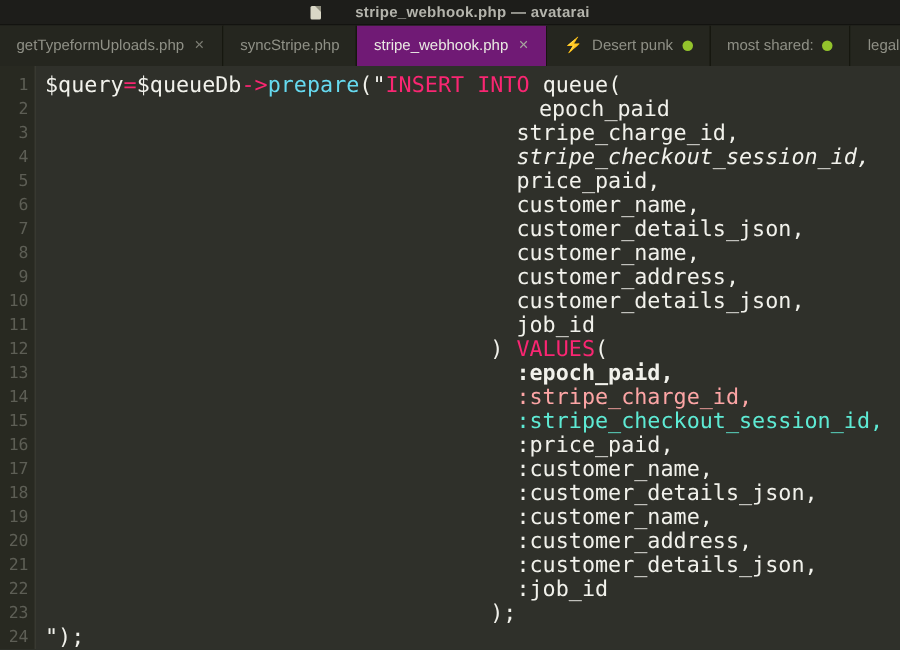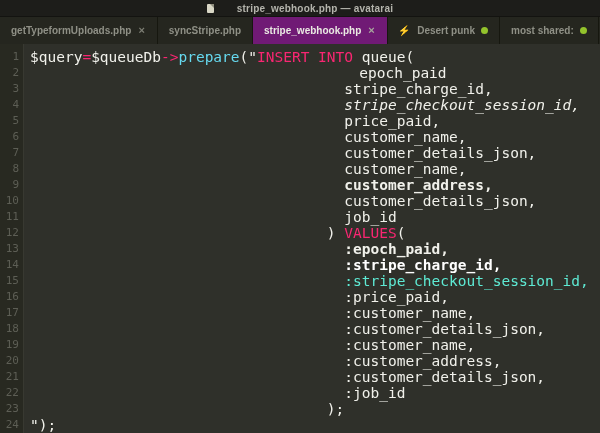--- a/index.html
+++ b/index.html
@@ -18,21 +18,21 @@
   }
   .doc-icon::after {
     content: ""; position: absolute; right: 0; top: 0;
     border: 2px solid #8f8e7e; border-left-color: transparent; border-bottom-color: transparent;
   }
   .title-text { font-size: 10px; font-weight: bold; color: #b4b4ac; letter-spacing: .2px; }
 
   
   .tabbar {
     height: 27px; background: #25261f; display: flex; align-items: stretch;
-    overflow: hidden; white-space: nowrap; font-weight: bold;
+    overflow: hidden; white-space: nowrap;
   }
   .tab {
     flex: none; display: flex; align-items: center; gap: 6px;
     padding: 0 11px; font-size: 10px; color: #8f9086;
     border-right: 1px solid #16170f; background: #25261f; cursor: default;
   }
   .tab.active { background: #701a75; color: #eaeae3; }
   .tab .close { color: #7d7e74; font-size: 11px; line-height: 1; padding: 0 1px; }
   .tab.active .close { color: #a8a99e; }
   .tab .dot { width: 7px; height: 7px; border-radius: 50%; background: #93c32c; flex: none; }
@@ -122,41 +122,41 @@
       <div class="line">
         <span class="ln">7</span>
         <span class="code">                                    <span style="color: rgb(241, 241, 235);">customer_details_json,</span></span>
       </div>
       <div class="line">
         <span class="ln">8</span>
         <span class="code">                                    <span style="color: rgb(241, 241, 235);">customer_name,</span></span>
       </div>
       <div class="line">
         <span class="ln">9</span>
-        <span class="code">                                    <span style="color: rgb(241, 241, 235); font-weight: bold;">customer_address,</span></span>
+        <span class="code">                                    <span style="color: rgb(241, 241, 235);">customer_address,</span></span>
       </div>
       <div class="line">
         <span class="ln">10</span>
         <span class="code">                                    <span style="color: rgb(241, 241, 235);">customer_details_json,</span></span>
       </div>
       <div class="line">
         <span class="ln">11</span>
         <span class="code">                                    <span style="color: rgb(241, 241, 235);">job_id</span></span>
       </div>
       <div class="line">
         <span class="ln">12</span>
         <span class="code">                                  <span style="color: rgb(241, 241, 235);">) </span><span style="color: rgb(249, 38, 114); text-align: center;">VALUES</span><span style="color: rgb(241, 241, 235);">(</span></span>
       </div>
       <div class="line">
         <span class="ln">13</span>
         <span class="code">                                    <span style="color: rgb(241, 241, 235); font-weight: bold;">:epoch_paid,</span></span>
       </div>
       <div class="line">
         <span class="ln">14</span>
-        <span class="code">                                    <span style="color: #ffffff; font-weight: bold;">:stripe_charge_id,</span></span>
+        <span class="code">                                    <span style="color: #fca5a5;">:stripe_charge_id,</span></span>
       </div>
       <div class="line">
         <span class="ln">15</span>
         <span class="code">                                    <span style="color: #5eead4;">:stripe_checkout_session_id,</span></span>
       </div>
       <div class="line">
         <span class="ln">16</span>
         <span class="code">                                    <span style="color: rgb(241, 241, 235);">:price_paid,</span></span>
       </div>
       <div class="line">

